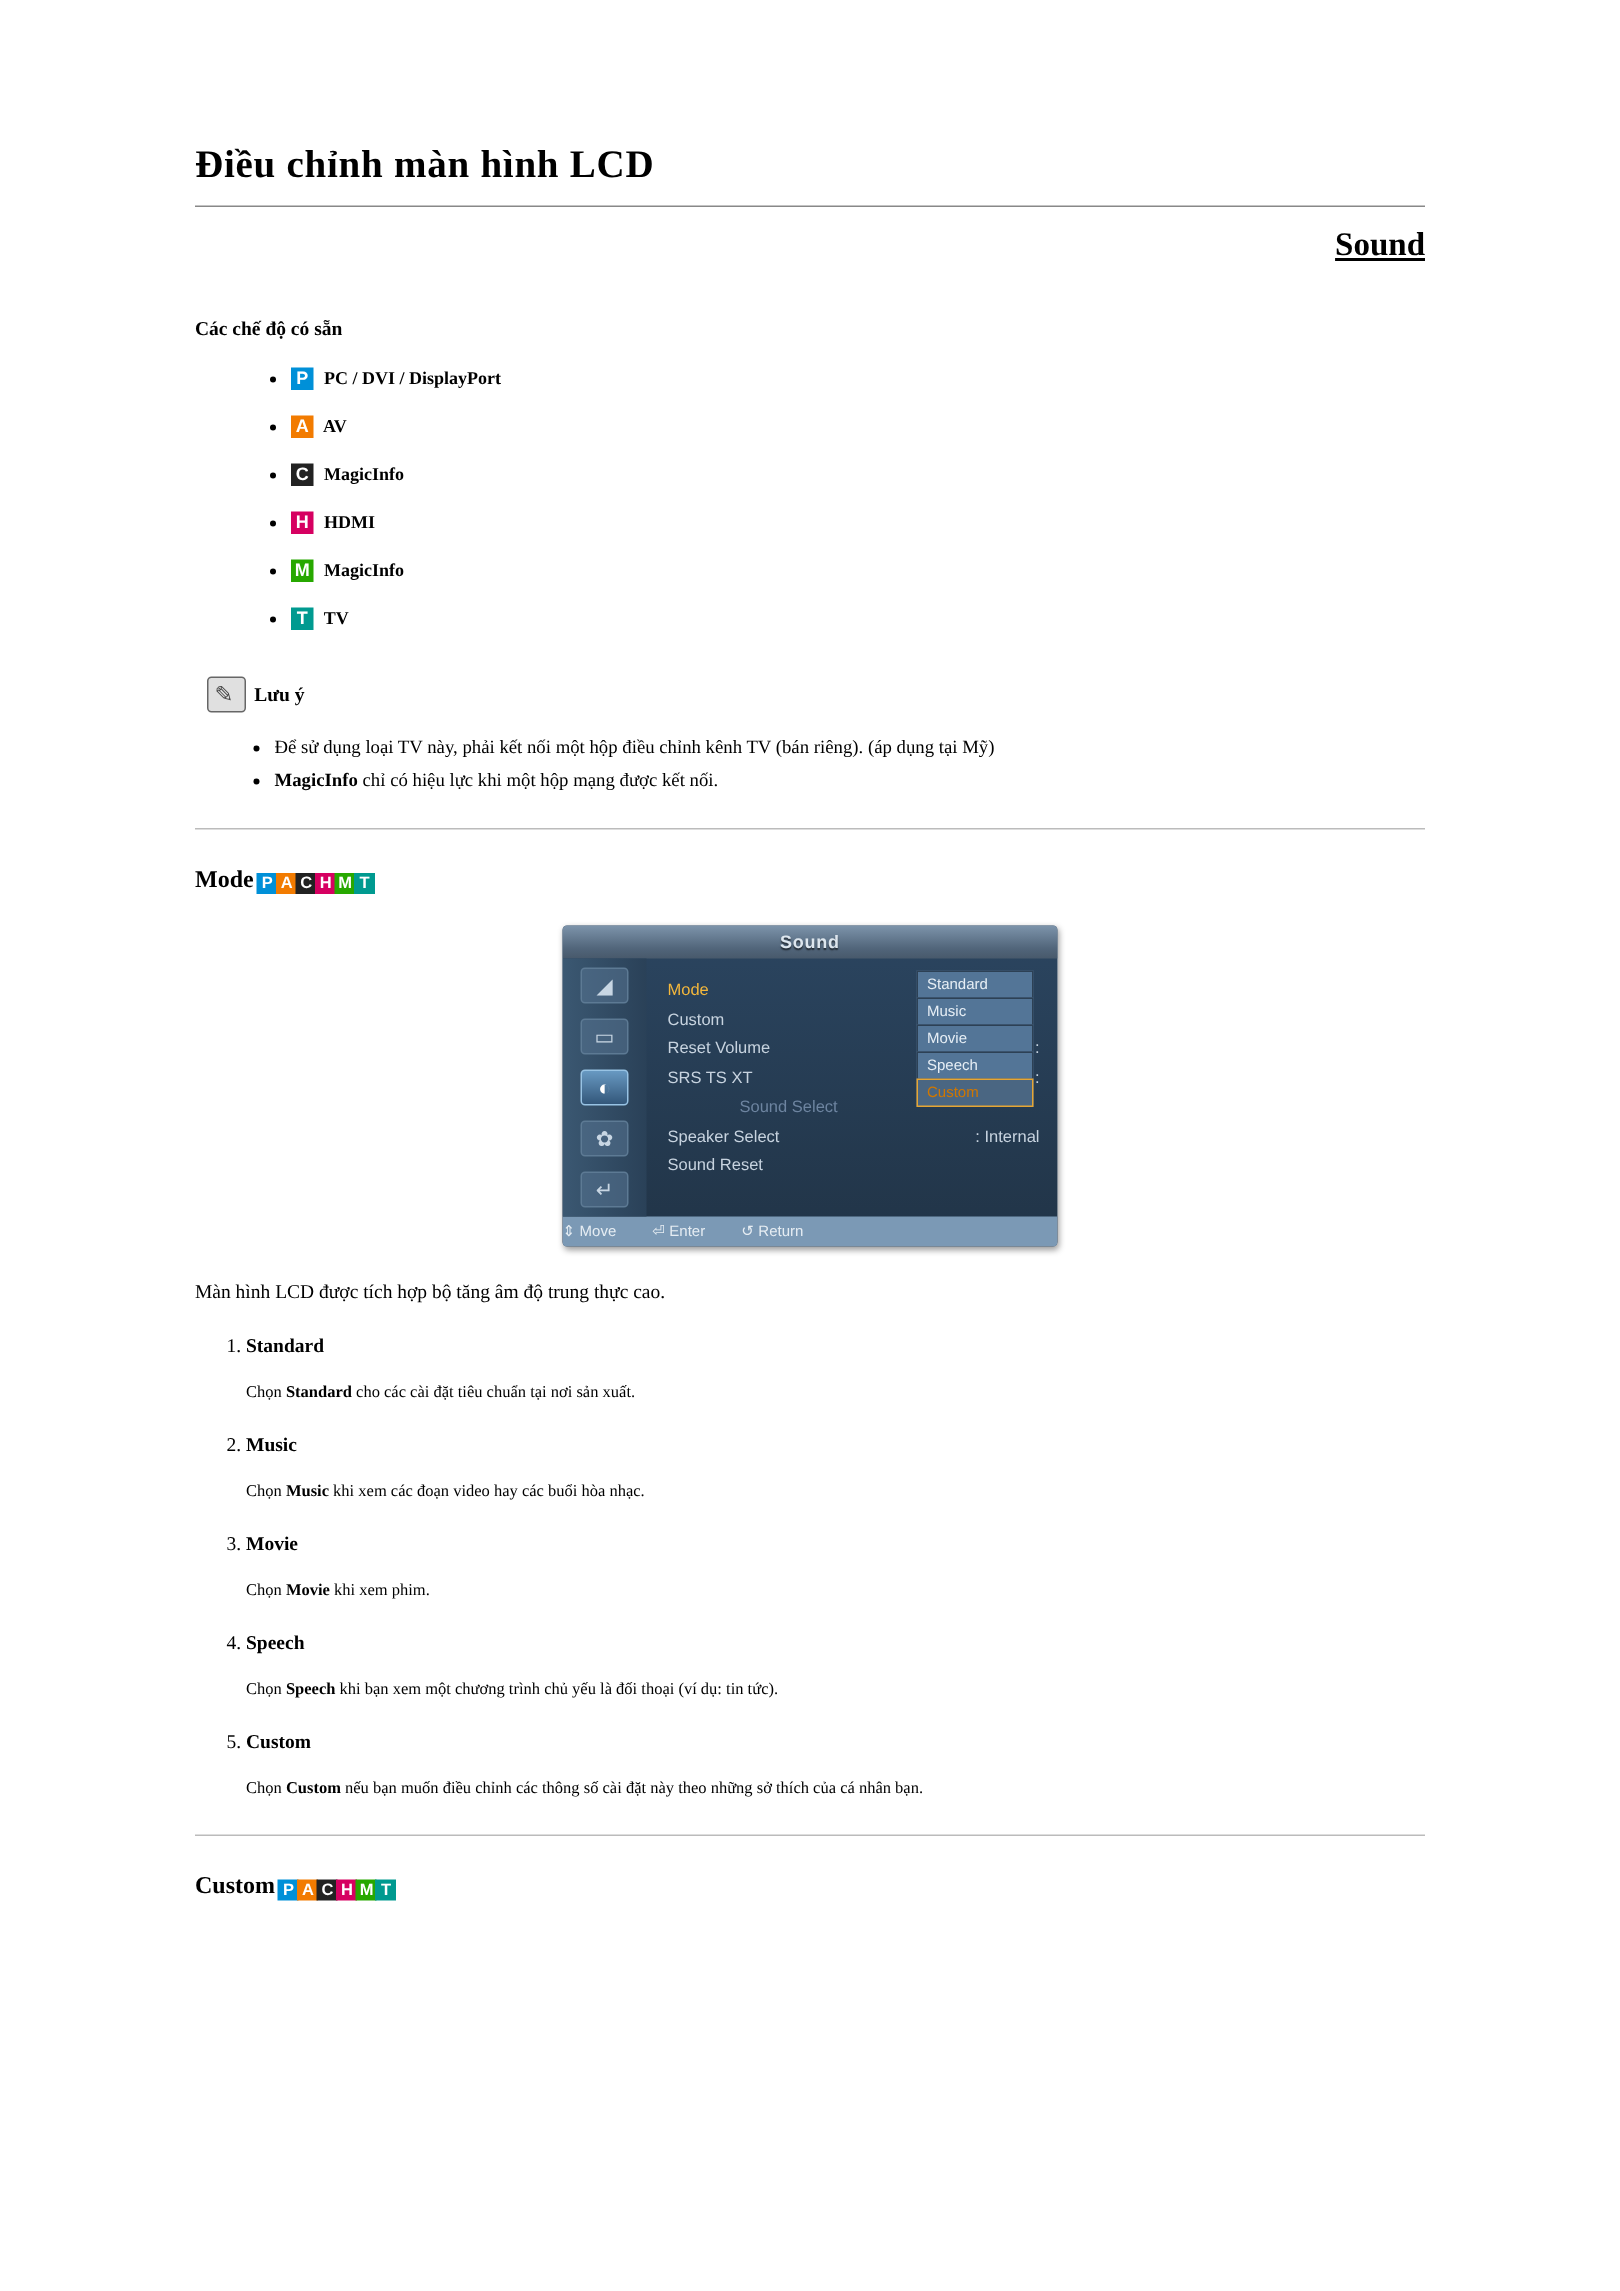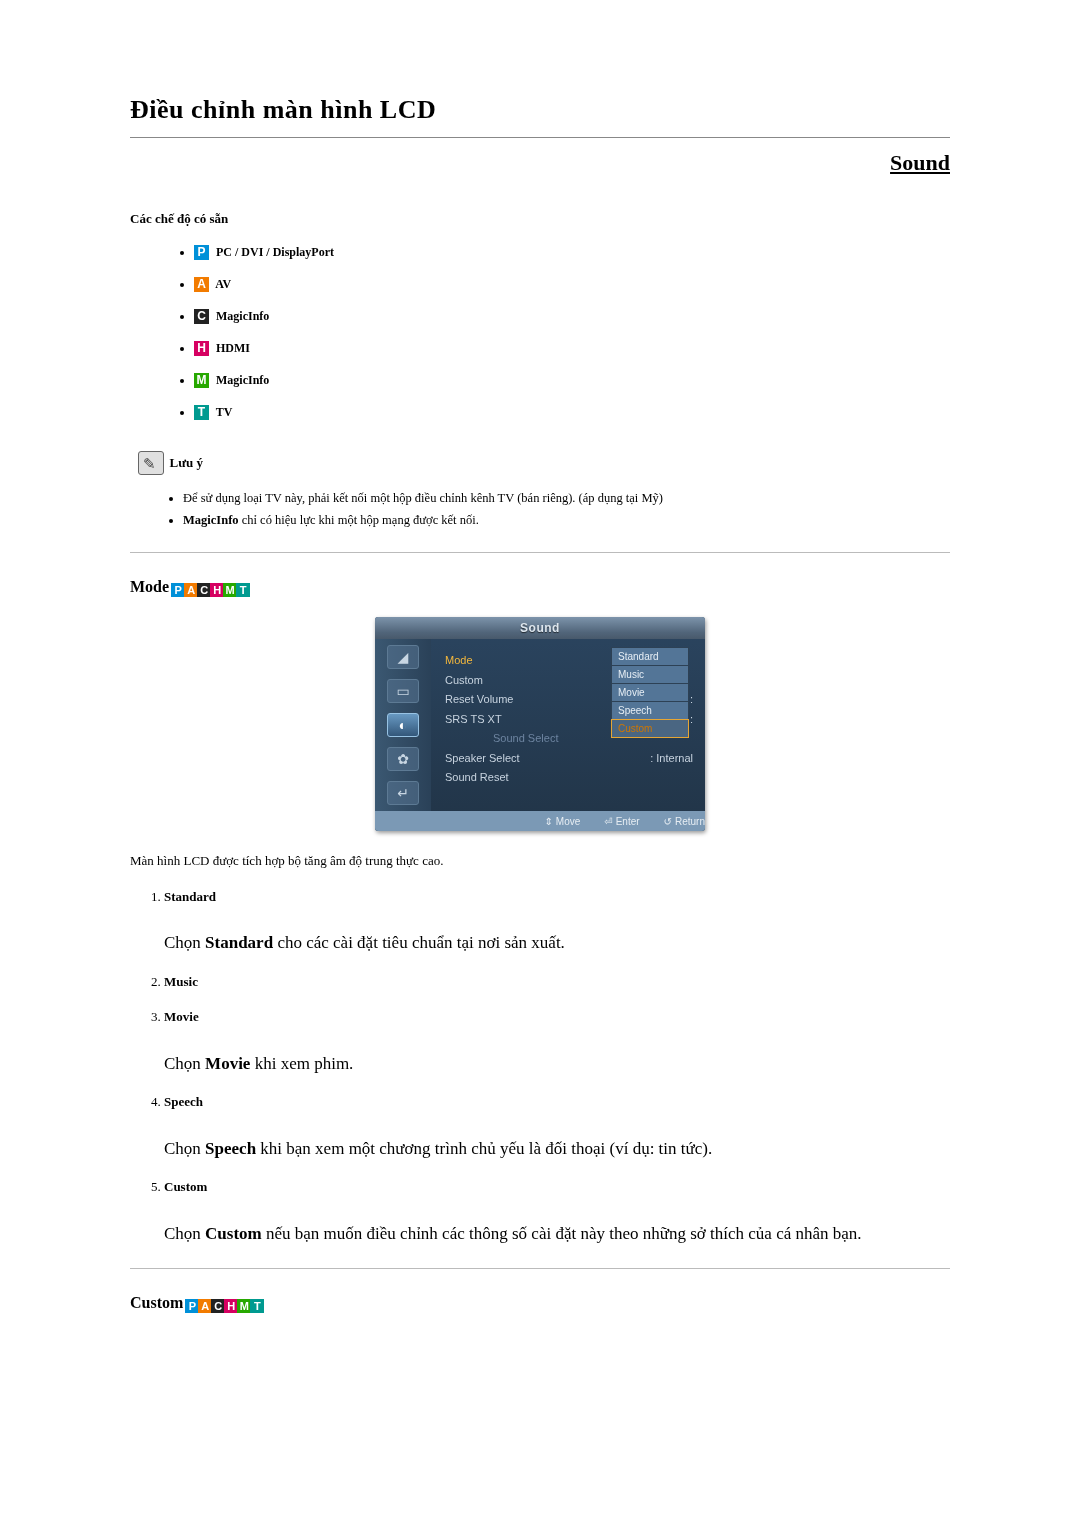--- a/index.html
+++ b/index.html
@@ -187,40 +187,40 @@
   .osd-sub-item.hl {
     border: 1px solid #e6a634;
     color: #d07700;
     background: #4a6682;
   }
   .osd-footer {
     background: #7b99b5;
     height: 20px;
     display: flex;
     align-items: center;
-    justify-content: flex-end;
+    justify-content: flex-start;
     gap: 24px;
     color: #e6edf3;
     font-size: 10px;
   }
   .osd-footer span .sym { margin-right: 3px; }
 
   .body-text { font-size: 13px; margin: 14px 0; }
   ol.num-list {
     margin: 0 0 0 34px;
     padding: 0;
     font-size: 13px;
   }
   ol.num-list > li {
     margin: 16px 0;
   }
   ol.num-list .item-title { font-weight: bold; }
   ol.num-list .item-desc {
-    margin-top: 24px;
-    font-size: 17px;
+    margin-top: 14px;
+    font-size: 11px;
   }
 </style>
 </head>
 <body>
 
 <div class="page-title">Điều chỉnh màn hình LCD</div>
 <hr>
 <div class="subtitle-right">Sound</div>
 
 <div class="section-heading">Các chế độ có sẵn</div>
@@ -325,20 +325,21 @@
 
 <div class="body-text">Màn hình LCD được tích hợp bộ tăng âm độ trung thực cao.</div>
 
 <ol class="num-list">
   <li>
     <span class="item-title">Standard</span>
     <div class="item-desc">Chọn <b>Standard</b> cho các cài đặt tiêu chuẩn tại nơi sản xuất.</div>
   </li>
   <li>
     <span class="item-title">Music</span>
+    <div class="item-desc">Chọn <b>Music</b> khi xem các đoạn video hay các buổi hòa nhạc.</div>
   </li>
   <li>
     <span class="item-title">Movie</span>
     <div class="item-desc">Chọn <b>Movie</b> khi xem phim.</div>
   </li>
   <li>
     <span class="item-title">Speech</span>
     <div class="item-desc">Chọn <b>Speech</b> khi bạn xem một chương trình chủ yếu là đối thoại (ví dụ: tin tức).</div>
   </li>
   <li>

